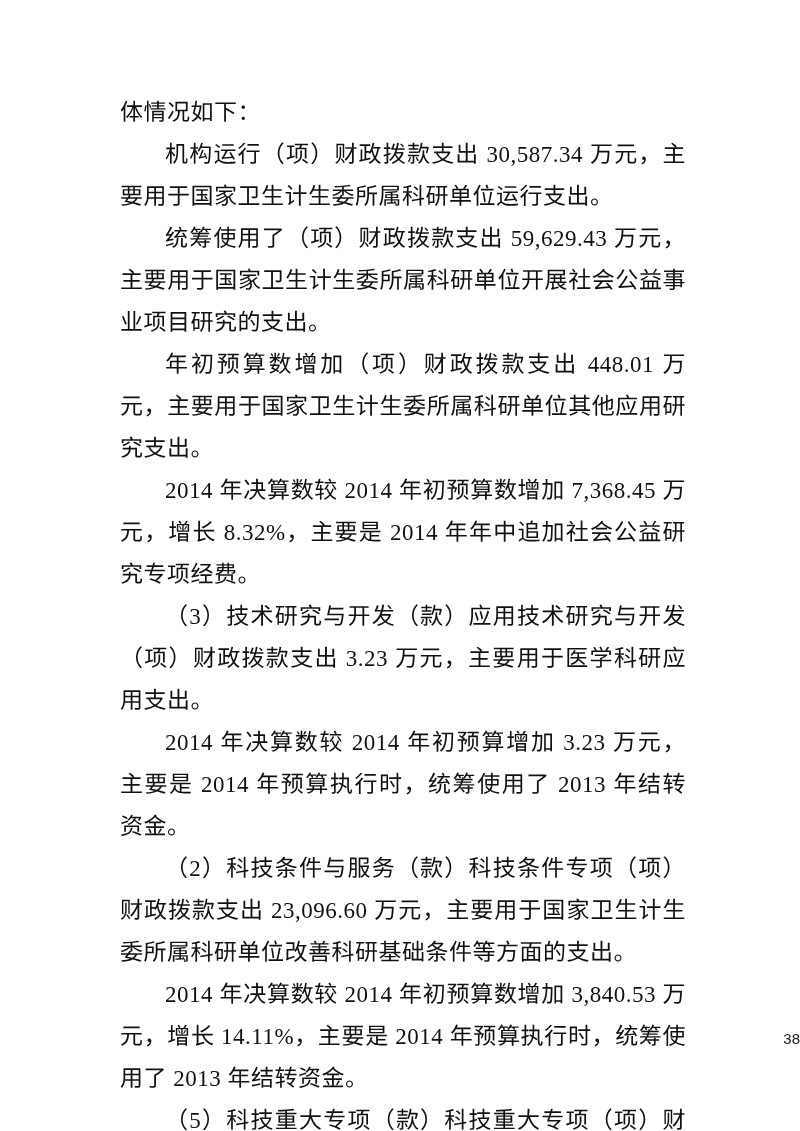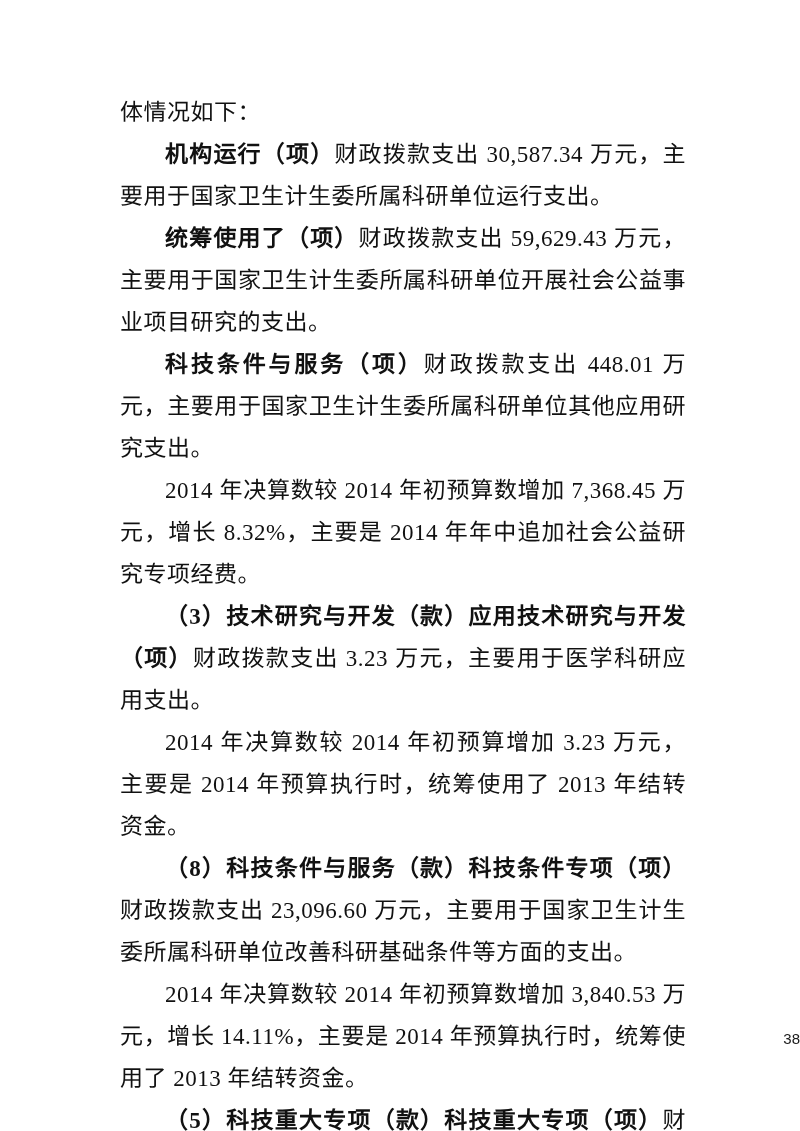--- a/index.html
+++ b/index.html
@@ -31,21 +31,21 @@
     padding: 0;
     font-size: 23px;
     line-height: 42px;
     letter-spacing: 0.5px;
     word-break: break-all;
   }
   .para.indent {
     text-indent: 45px;
   }
   .seg.bold {
-    font-weight: bold;
+    font-weight: normal;
   }
   .footer {
     position: absolute;
     left: 0;
     right: 0;
     top: 1030px;
     text-align: right;
   }
   .page-num {
     font-size: 15px;
@@ -54,24 +54,24 @@
   }
 </style>
 </head>
 <body>
 
 <div class="page">
   <main class="content">
       <p class="para"><span class="seg">体情况如下：</span></p>
       <p class="para indent"><span class="seg bold">机构运行（项）</span><span class="seg">财政拨款支出 30,587.34 万元，主要用于国家卫生计生委所属科研单位运行支出。</span></p>
       <p class="para indent"><span class="seg bold">统筹使用了（项）</span><span class="seg">财政拨款支出 59,629.43 万元，主要用于国家卫生计生委所属科研单位开展社会公益事业项目研究的支出。</span></p>
-      <p class="para indent"><span class="seg bold">科技条件与服务（项）</span><span class="seg">财政拨款支出 448.01 万元，主要用于国家卫生计生委所属科研单位其他应用研究支出。</span></p>
+      <p class="para indent"><span class="seg bold">年初预算数增加（项）</span><span class="seg">财政拨款支出 448.01 万元，主要用于国家卫生计生委所属科研单位其他应用研究支出。</span></p>
       <p class="para indent"><span class="seg">2014 年决算数较 2014 年初预算数增加 7,368.45 万元，增长 8.32%，主要是 2014 年年中追加社会公益研究专项经费。</span></p>
       <p class="para indent"><span class="seg bold">（3）技术研究与开发（款）应用技术研究与开发（项）</span><span class="seg">财政拨款支出 3.23 万元，主要用于医学科研应用支出。</span></p>
       <p class="para indent"><span class="seg">2014 年决算数较 2014 年初预算增加 3.23 万元，主要是 2014 年预算执行时，统筹使用了 2013 年结转资金。</span></p>
-      <p class="para indent"><span class="seg bold">（8）科技条件与服务（款）科技条件专项（项）</span><span class="seg">财政拨款支出 23,096.60 万元，主要用于国家卫生计生委所属科研单位改善科研基础条件等方面的支出。</span></p>
+      <p class="para indent"><span class="seg bold">（2）科技条件与服务（款）科技条件专项（项）</span><span class="seg">财政拨款支出 23,096.60 万元，主要用于国家卫生计生委所属科研单位改善科研基础条件等方面的支出。</span></p>
       <p class="para indent"><span class="seg">2014 年决算数较 2014 年初预算数增加 3,840.53 万元，增长 14.11%，主要是 2014 年预算执行时，统筹使用了 2013 年结转资金。</span></p>
       <p class="para indent"><span class="seg bold">（5）科技重大专项（款）科技重大专项（项）</span><span class="seg">财政拨</span></p>
     </main>
   <footer class="footer">
     <span class="page-num">38</span>
   </footer>
 </div>
 
 </body></html>

